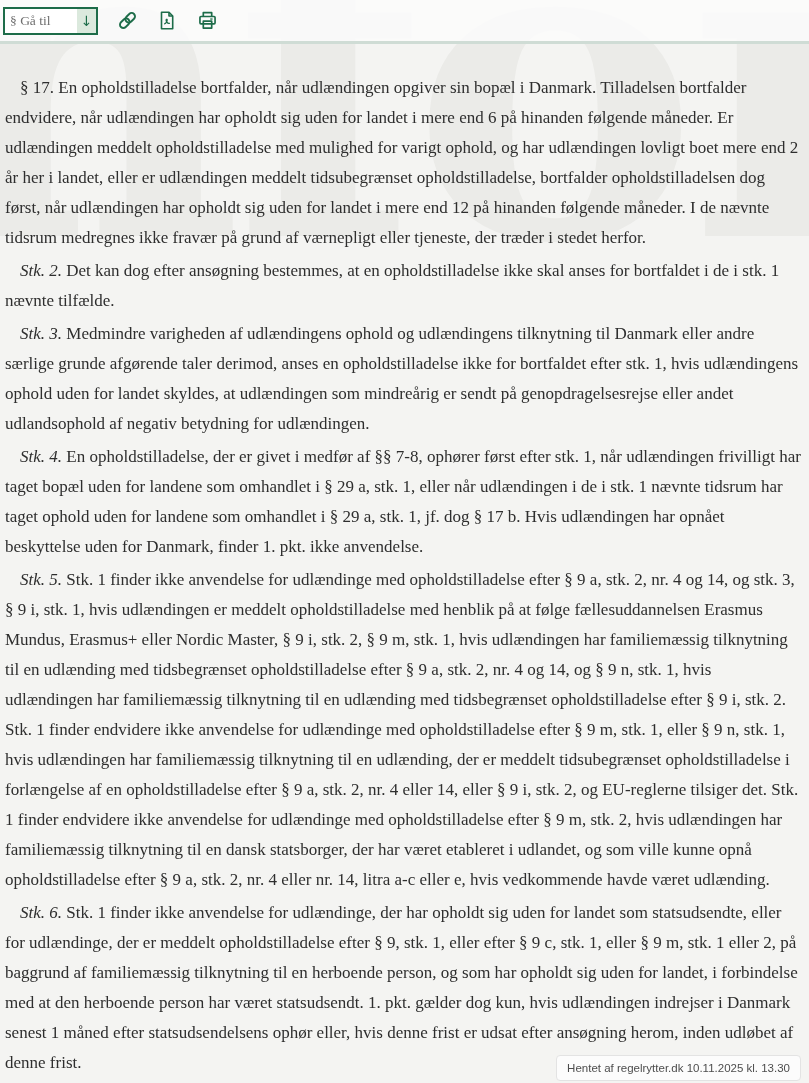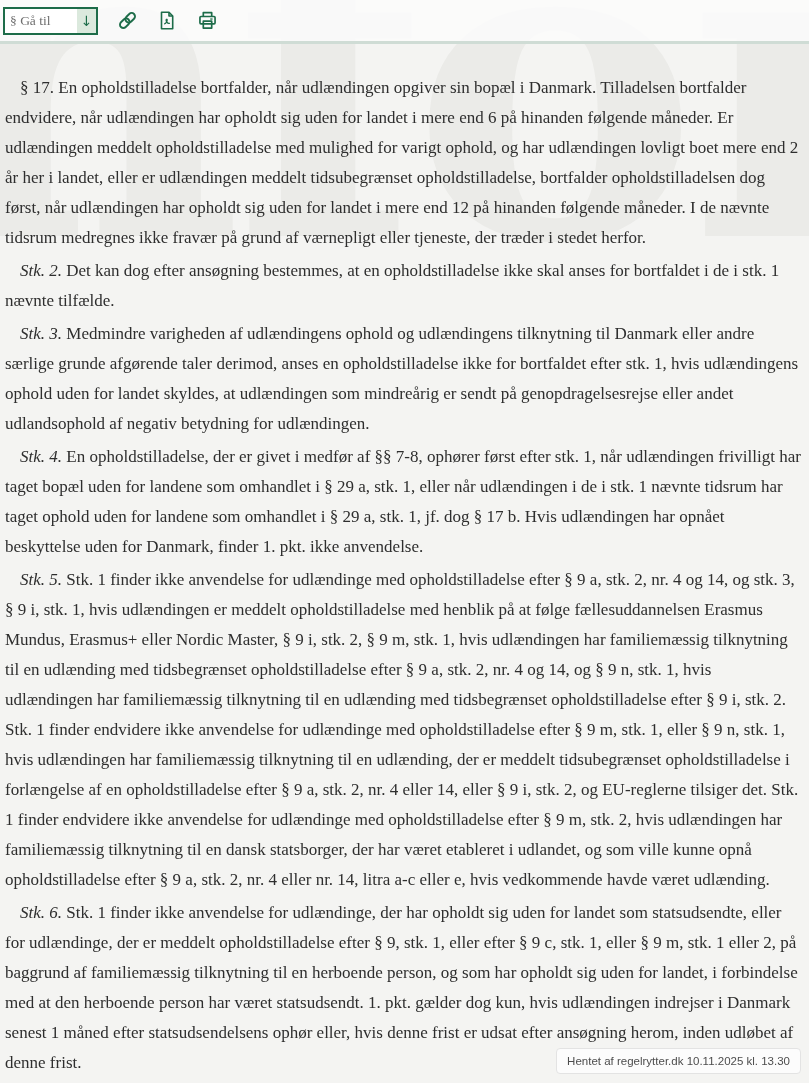--- a/index.html
+++ b/index.html
@@ -86,21 +86,21 @@
     text-indent:15px;
     font-size:17px;
     line-height:30px;
     color:#2e2e2e;
     text-align:left;
   }
   .plabel-italic{font-style:italic;}
   .plabel-normal{font-style:normal;}
   
   .stamp{
-    position:absolute;right:8px;bottom:9px;z-index:3;
+    position:absolute;right:8px;bottom:2px;z-index:3;
     background:#fcfcfc;
     border:1px solid #e3e3e3;
     border-radius:4px;
     padding:6px 10px;
     font-family:"Liberation Sans", sans-serif;
     font-size:11.5px;
     color:#4d4d4d;
   }
 </style>
 </head>

